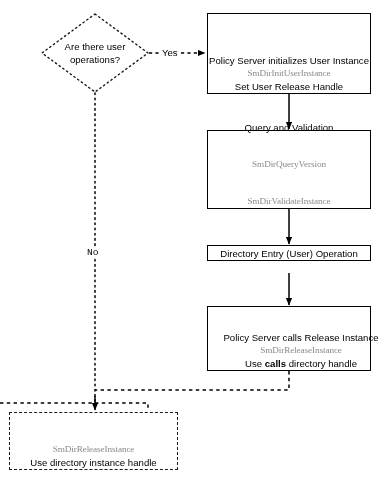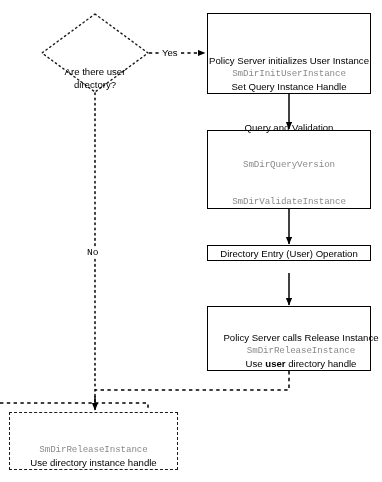--- a/index.html
+++ b/index.html
@@ -38,36 +38,35 @@
   .node.dashed {
     border: 1.5px dashed #1a1a1a;
   }
   .line {
     font-size: 9.6px;
     line-height: 13px;
     color: #000000;
     white-space: pre;
   }
   .line.api {
-    font-family: Liberation Mono, monospace;
+    font-family: Liberation Serif, serif;
     font-size: 9.2px;
     color: #8a8a8a;
     letter-spacing: -0.1px;
   }
   .line b {
     font-weight: bold;
   }
   .diamond-label {
     position: absolute;
     width: 110px;
     text-align: center;
     font-size: 9.6px;
     line-height: 13px;
     color: #000000;
-    margin-top: 25px;
   }
   .edge-label {
     position: absolute;
     font-size: 9.6px;
     color: #000000;
     background: #ffffff;
     padding: 0 1px;
     line-height: 11px;
     text-align: right;
   }
@@ -102,46 +101,46 @@
     <line x1="289" y1="273" x2="289" y2="305" stroke="#000000" stroke-width="1.5" marker-end="url(#arrow-solid)"></line>
 
     <path d="M289,371 L289,390 L95,390" fill="none" stroke="#000000" stroke-width="1.5" stroke-dasharray="3.4 3.4"></path>
 
     <path d="M0,403 L95,403" fill="none" stroke="#000000" stroke-width="1.5" stroke-dasharray="3.4 3.4"></path>
     <path d="M95,403 L148,403 L148,409" fill="none" stroke="#000000" stroke-width="1.5" stroke-dasharray="3.4 3.4"></path>
   </svg>
 
   <div class="diamond-label" style="left:40px; top:40px;">
     <div class="line">Are there user</div>
-    <div class="line">directory?</div>
+    <div class="line">operations?</div>
   </div>
 
   <div class="edge-label" style="left:161px; top:47px;">Yes</div>
   <div class="edge-label" style="left:86px; top:247px;font-family:Liberation Mono, monospace;">No</div>
 
   <div class="node solid" style="left:207px; top:13px; width:164px; height:81px;">
     <div class="line">Policy Server initializes User Instance</div>
     <div class="line api">SmDirInitUserInstance</div>
-    <div class="line">Set Query Instance Handle</div>
+    <div class="line">Set User Release Handle</div>
   </div>
 
   <div class="node solid" style="left:207px; top:130px; width:164px; height:79px;gap:24px;">
     <div class="line">Query and Validation</div>
     <div class="line api">SmDirQueryVersion</div>
     <div class="line api">SmDirValidateInstance</div>
   </div>
 
   <div class="node solid" style="left:207px; top:245px; width:164px; height:16px;">
     <div class="line">Directory Entry (User) Operation</div>
   </div>
 
   <div class="node solid" style="left:207px; top:306px; width:164px; height:65px;padding-left:24px;">
     <div class="line">Policy Server calls Release Instance</div>
     <div class="line api">SmDirReleaseInstance</div>
-    <div class="line"><span>Use </span><b>user</b><span> directory handle</span></div>
+    <div class="line"><span>Use </span><b>calls</b><span> directory handle</span></div>
   </div>
 
   <div class="node dashed" style="left:9px; top:412px; width:169px; height:58px;">
     <div class="line api">SmDirReleaseInstance</div>
     <div class="line">Use directory instance handle</div>
   </div>
 
 </div>
 
 </body></html>

